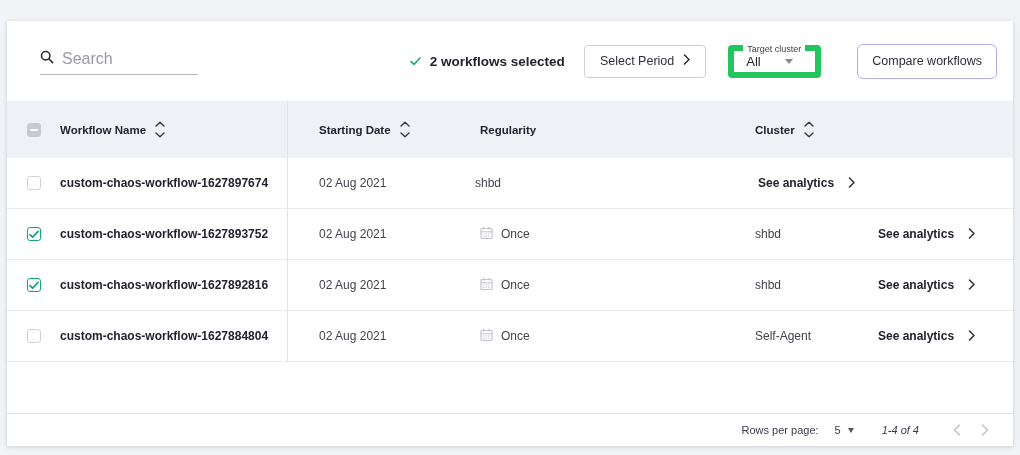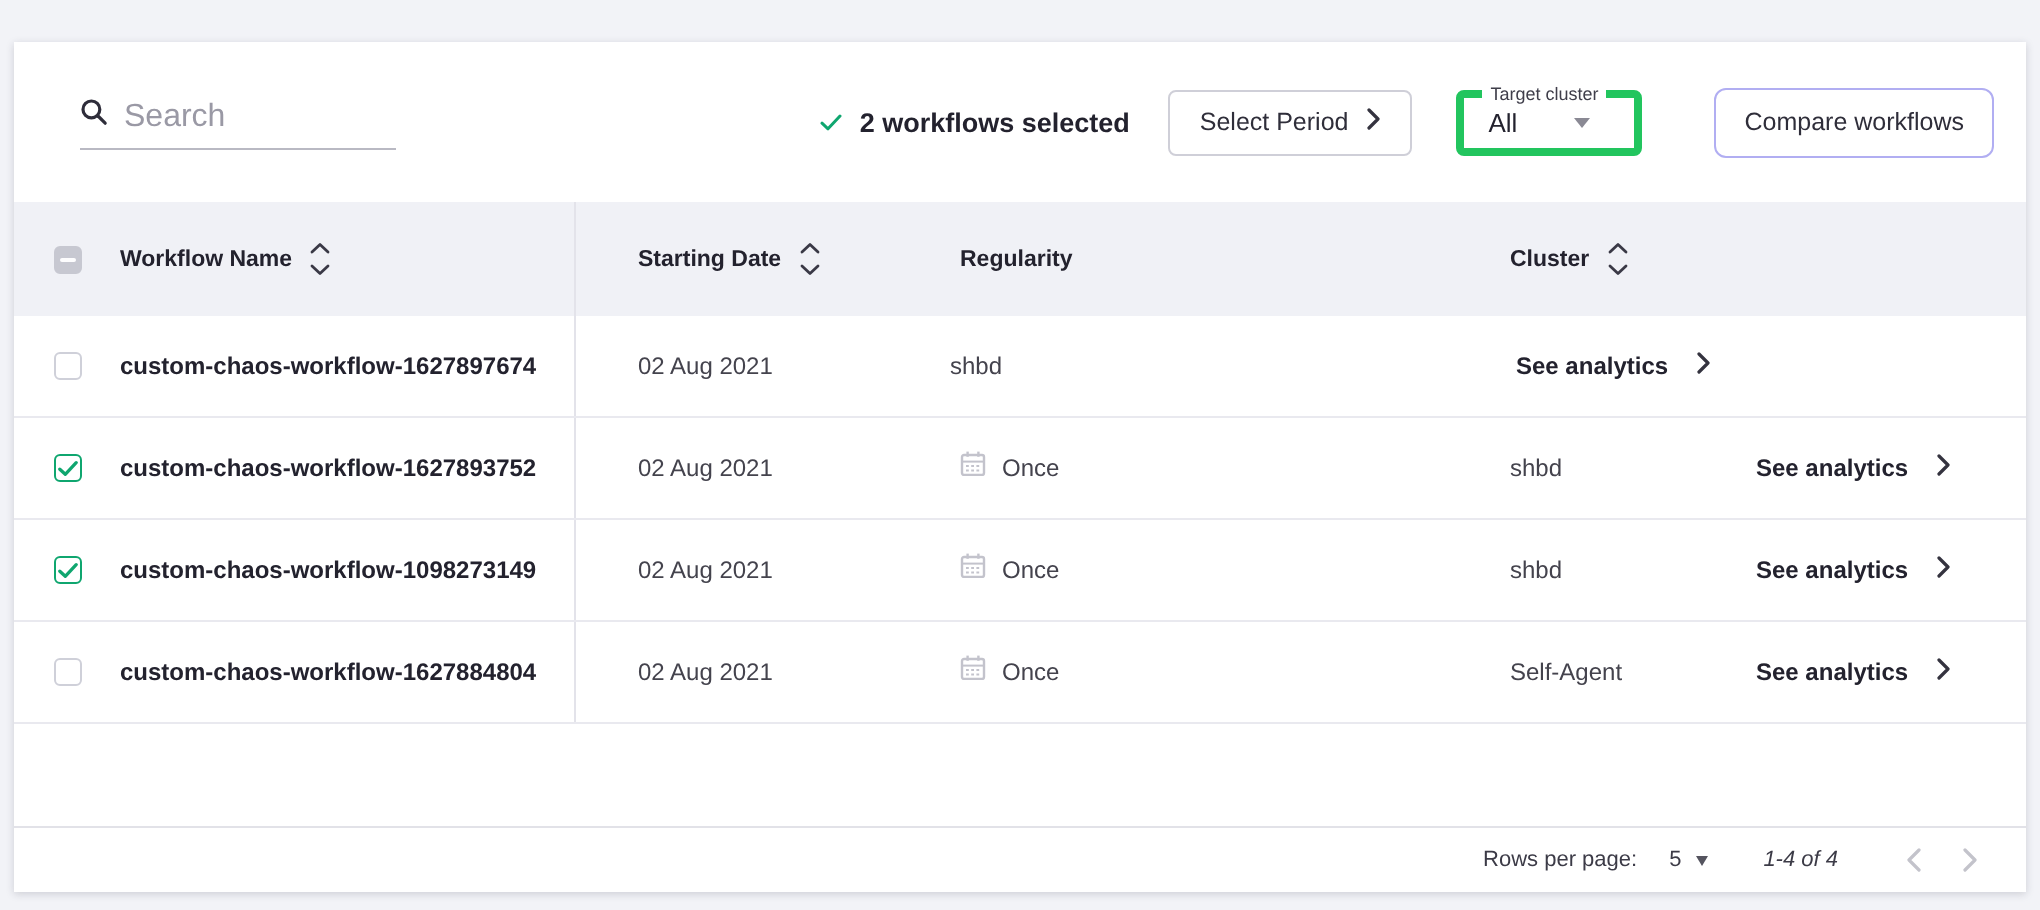--- a/index.html
+++ b/index.html
@@ -82,21 +82,21 @@
     border-radius: 6px;
     height: 35px;
     padding: 0 14px;
     margin-left: 36px;
     text-align: right;
   }
   .cluster-select {
     position: relative;
     width: 93px;
     height: 33px;
-    border: 4px solid #22c55e;
+    border: 6px solid #22c55e;
     border-radius: 4px;
     display: flex;
     align-items: center;
     padding: 0 22px 0 12px;
     cursor: pointer;
     background: #fff;
   }
   .cluster-select .legend {
     position: absolute;
     top: -7px; left: 9px;
@@ -346,21 +346,21 @@
   </div>
 
   <div class="trow">
     <div class="col-check">
       <span class="checkbox checked">
           <svg width="10" height="9" viewBox="0 0 11 9">
             <path d="M1 4.6 L4 7.4 L10 1" fill="none" stroke="#0fa66f" stroke-width="1.8" stroke-linecap="round" stroke-linejoin="round"></path>
           </svg>
         </span>
     </div>
-    <div class="cell-name">custom-chaos-workflow-1098273149</div>
+    <div class="cell-name">custom-chaos-workflow-1627892816</div>
     <div class="col-date cell-text">02 Aug 2021</div>
     <div class="col-reg">
       <span><svg width="13" height="13" viewBox="0 0 13 13">
             <use href="#cal"></use>
           </svg></span>
       <span class="cell-text">Once</span>
     </div>
     <div class="col-cluster cell-text">shbd</div>
     <div class="col-analytics">
       <span class="see-analytics">See analytics</span>

